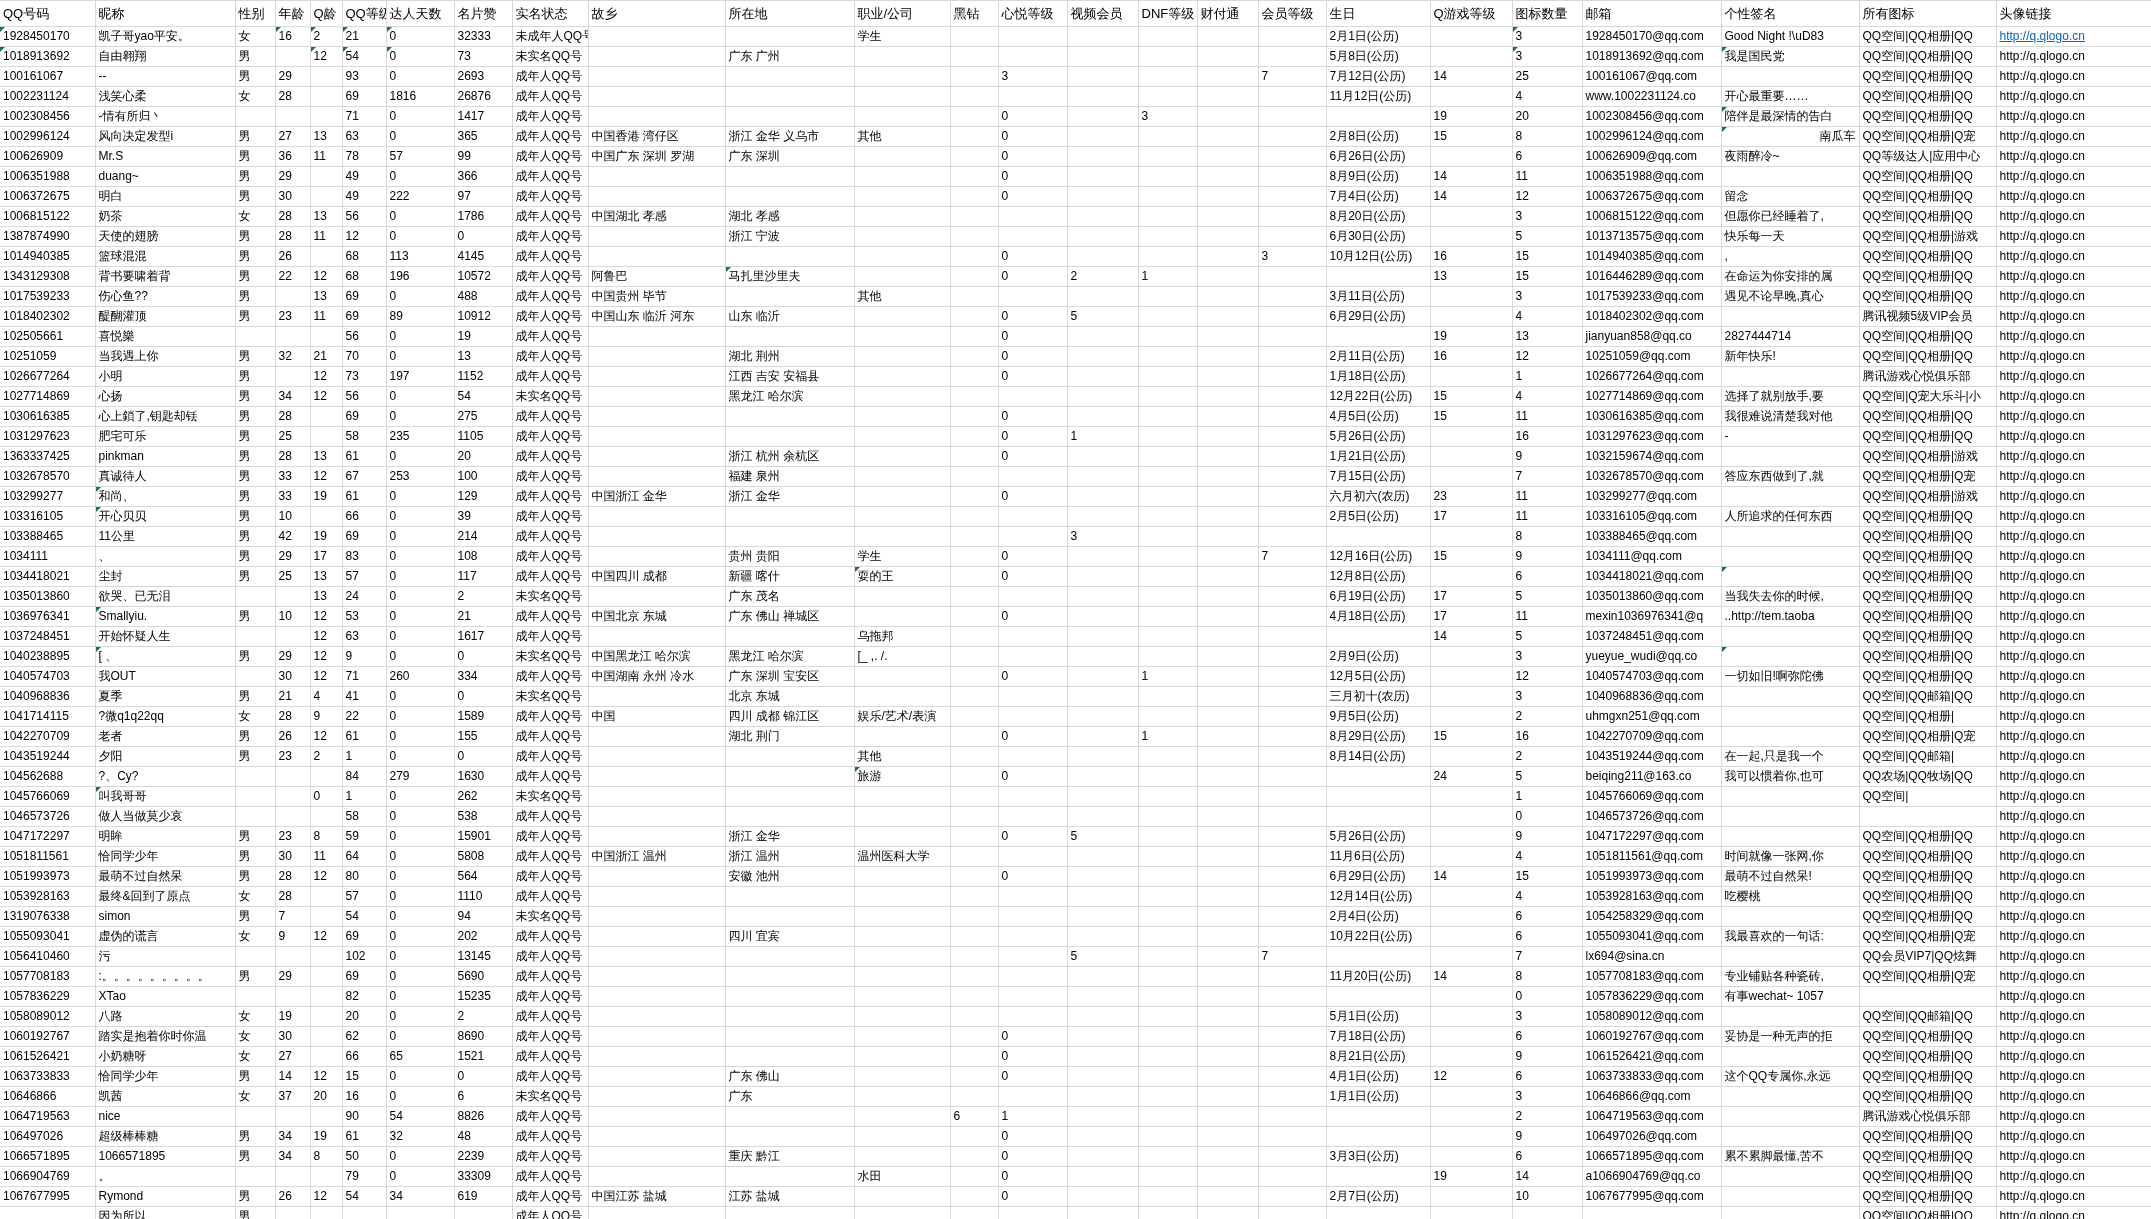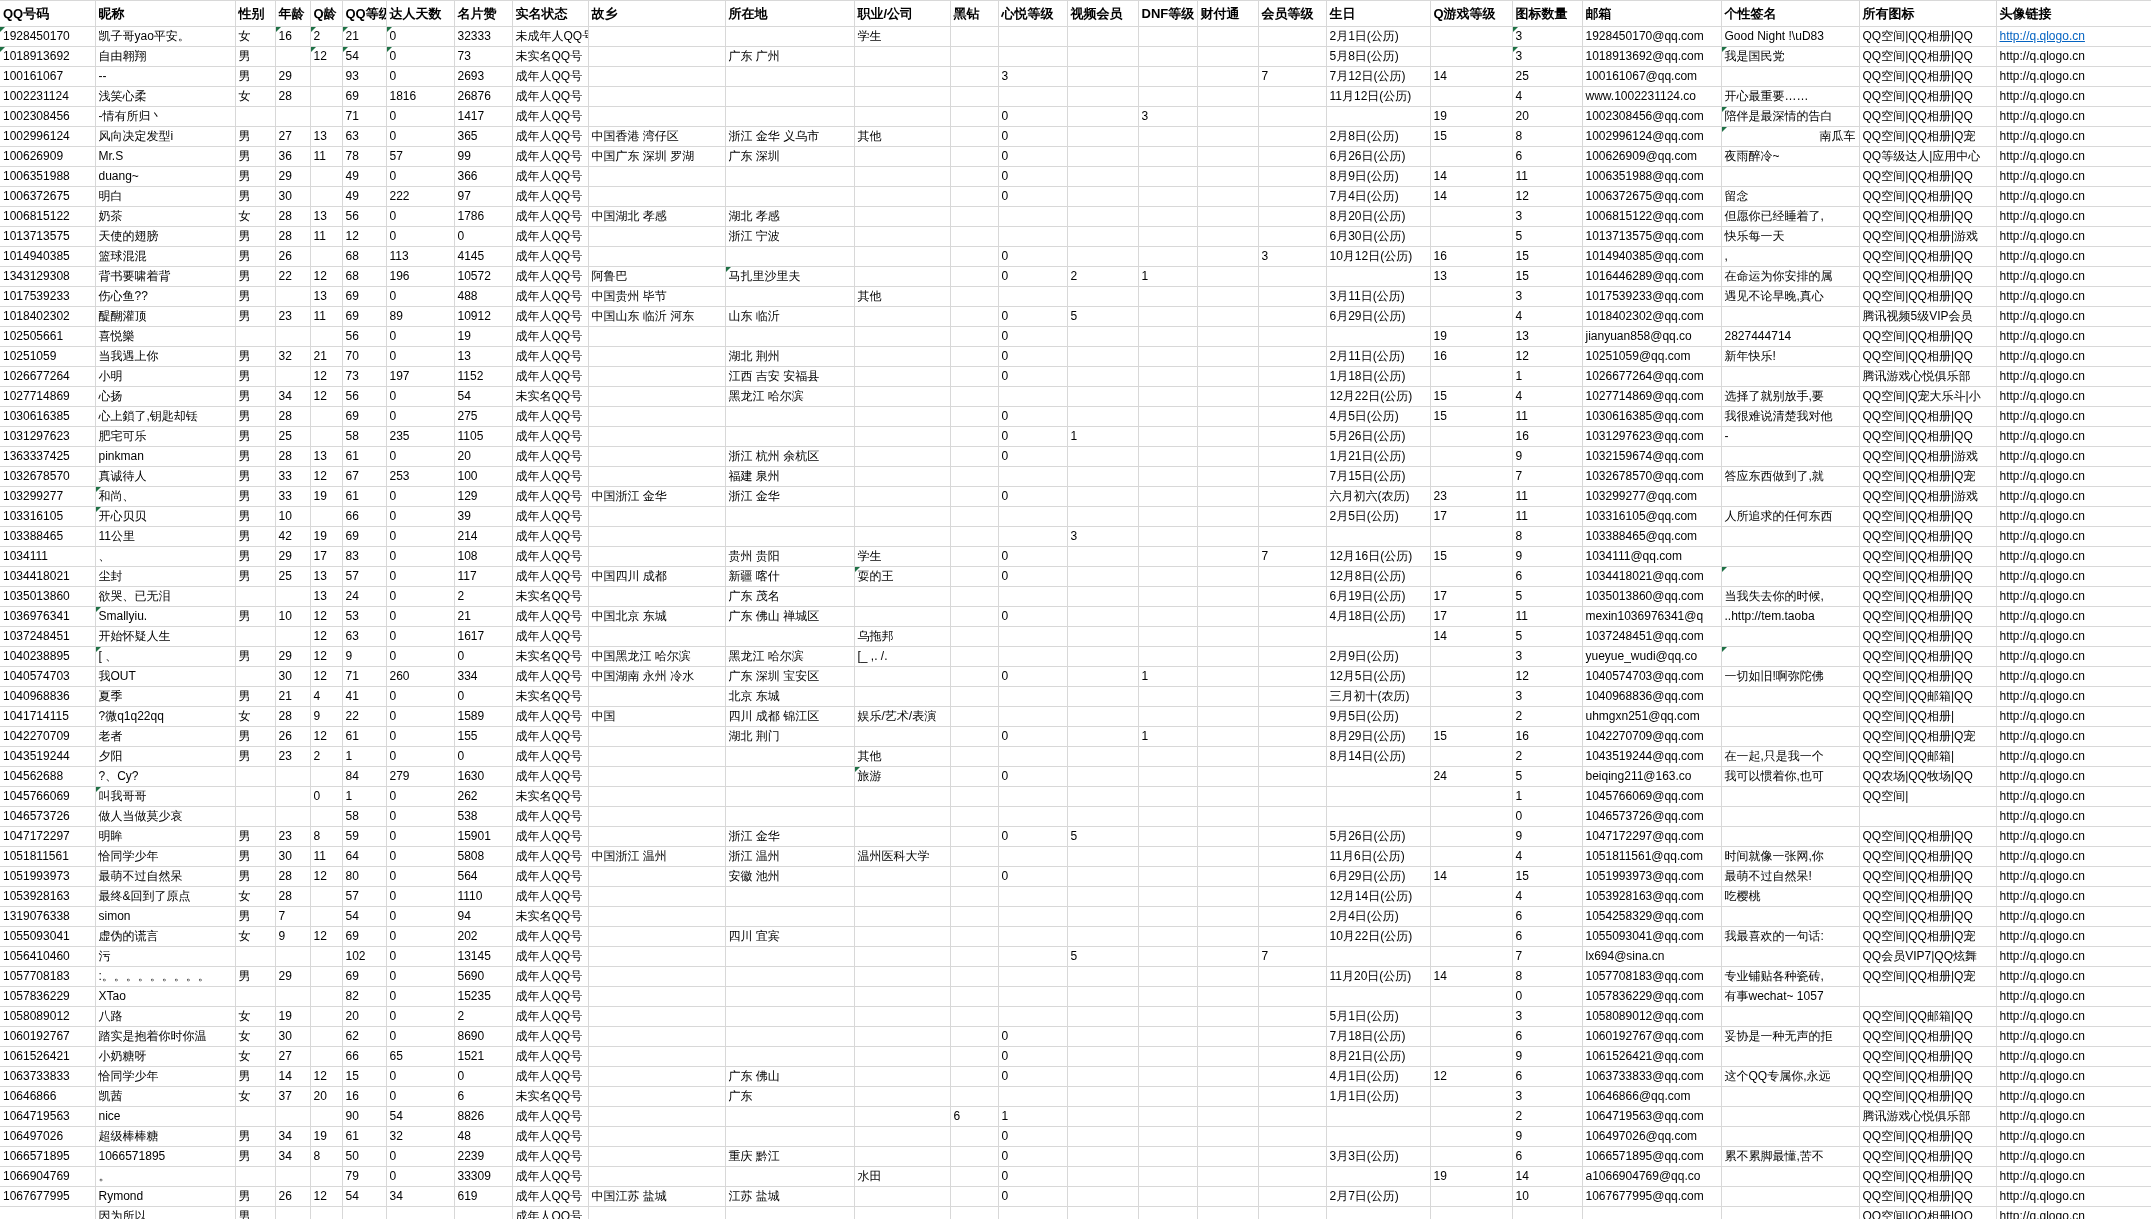--- a/index.html
+++ b/index.html
@@ -7,21 +7,21 @@
     width:2151px;height:1219px;overflow:hidden;background:#ffffff;
     font-family:"Liberation Sans","DejaVu Sans",sans-serif;
   }
   table{border-collapse:collapse;table-layout:fixed;width:2151px;background:#fff;}
   th,td{
     border-right:1px solid #d8d8d8;border-bottom:1px solid #d8d8d8;
     font-size:12px;font-weight:normal;color:#000;
     padding:0 3px;white-space:nowrap;overflow:hidden;text-align:left;
     vertical-align:middle;position:relative;
   }
-  th{height:25px;font-size:13px;border-top:1px solid #d8d8d8;font-weight:bold;}
+  th{height:25px;font-size:13px;border-top:1px solid #d8d8d8;}
   td{height:19px;line-height:19px;}
   td.gt::before{
     content:"";position:absolute;top:0;left:0;width:0;height:0;
     border-top:5px solid #1e7145;border-right:5px solid transparent;
   }
   td.lk{color:#0563c1;text-decoration:underline;}
   td.ra{text-align:right;margin-top:25px;}
 </style>
 </head>
 <body>
@@ -348,21 +348,21 @@
         <td></td>
         <td>8月20日(公历)</td>
         <td></td>
         <td>3</td>
         <td>1006815122@qq.com</td>
         <td>但愿你已经睡着了,</td>
         <td>QQ空间|QQ相册|QQ</td>
         <td>http://q.qlogo.cn</td>
       </tr>
       <tr>
-        <td>1013713575</td>
+        <td>1387874990</td>
         <td>天使的翅膀</td>
         <td>男</td>
         <td>28</td>
         <td>11</td>
         <td>12</td>
         <td>0</td>
         <td>0</td>
         <td>成年人QQ号</td>
         <td></td>
         <td>浙江 宁波</td>

